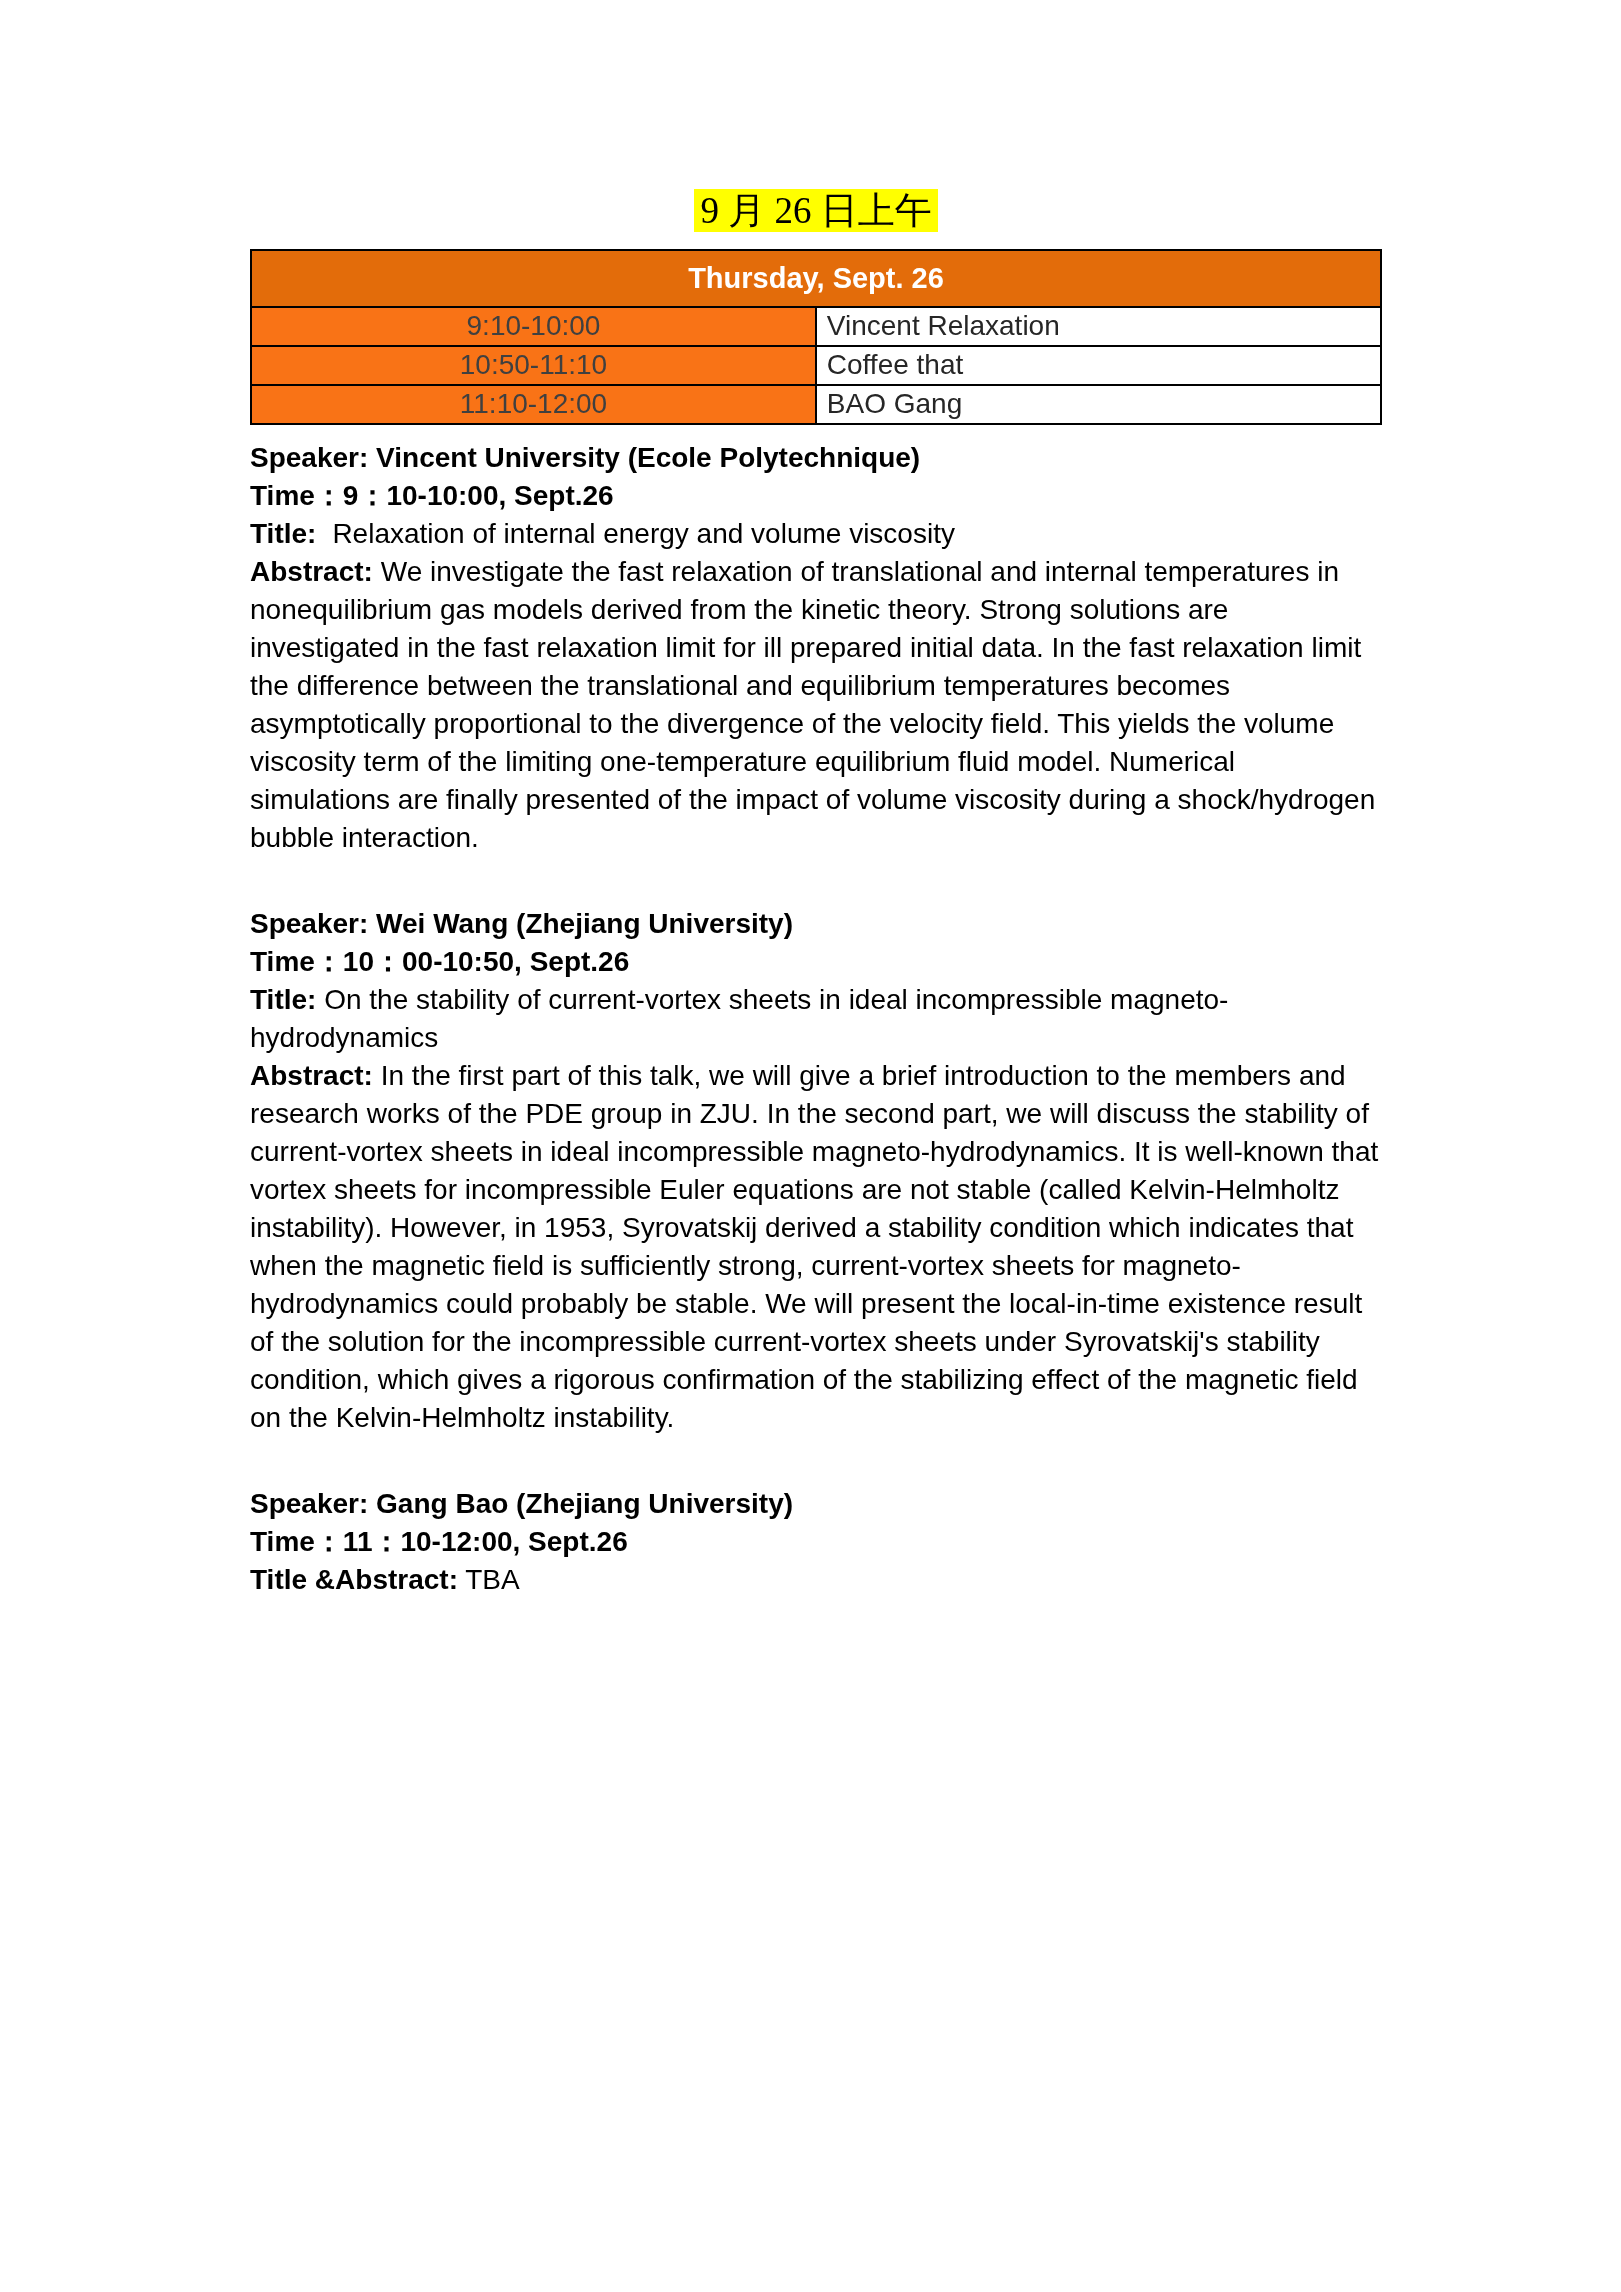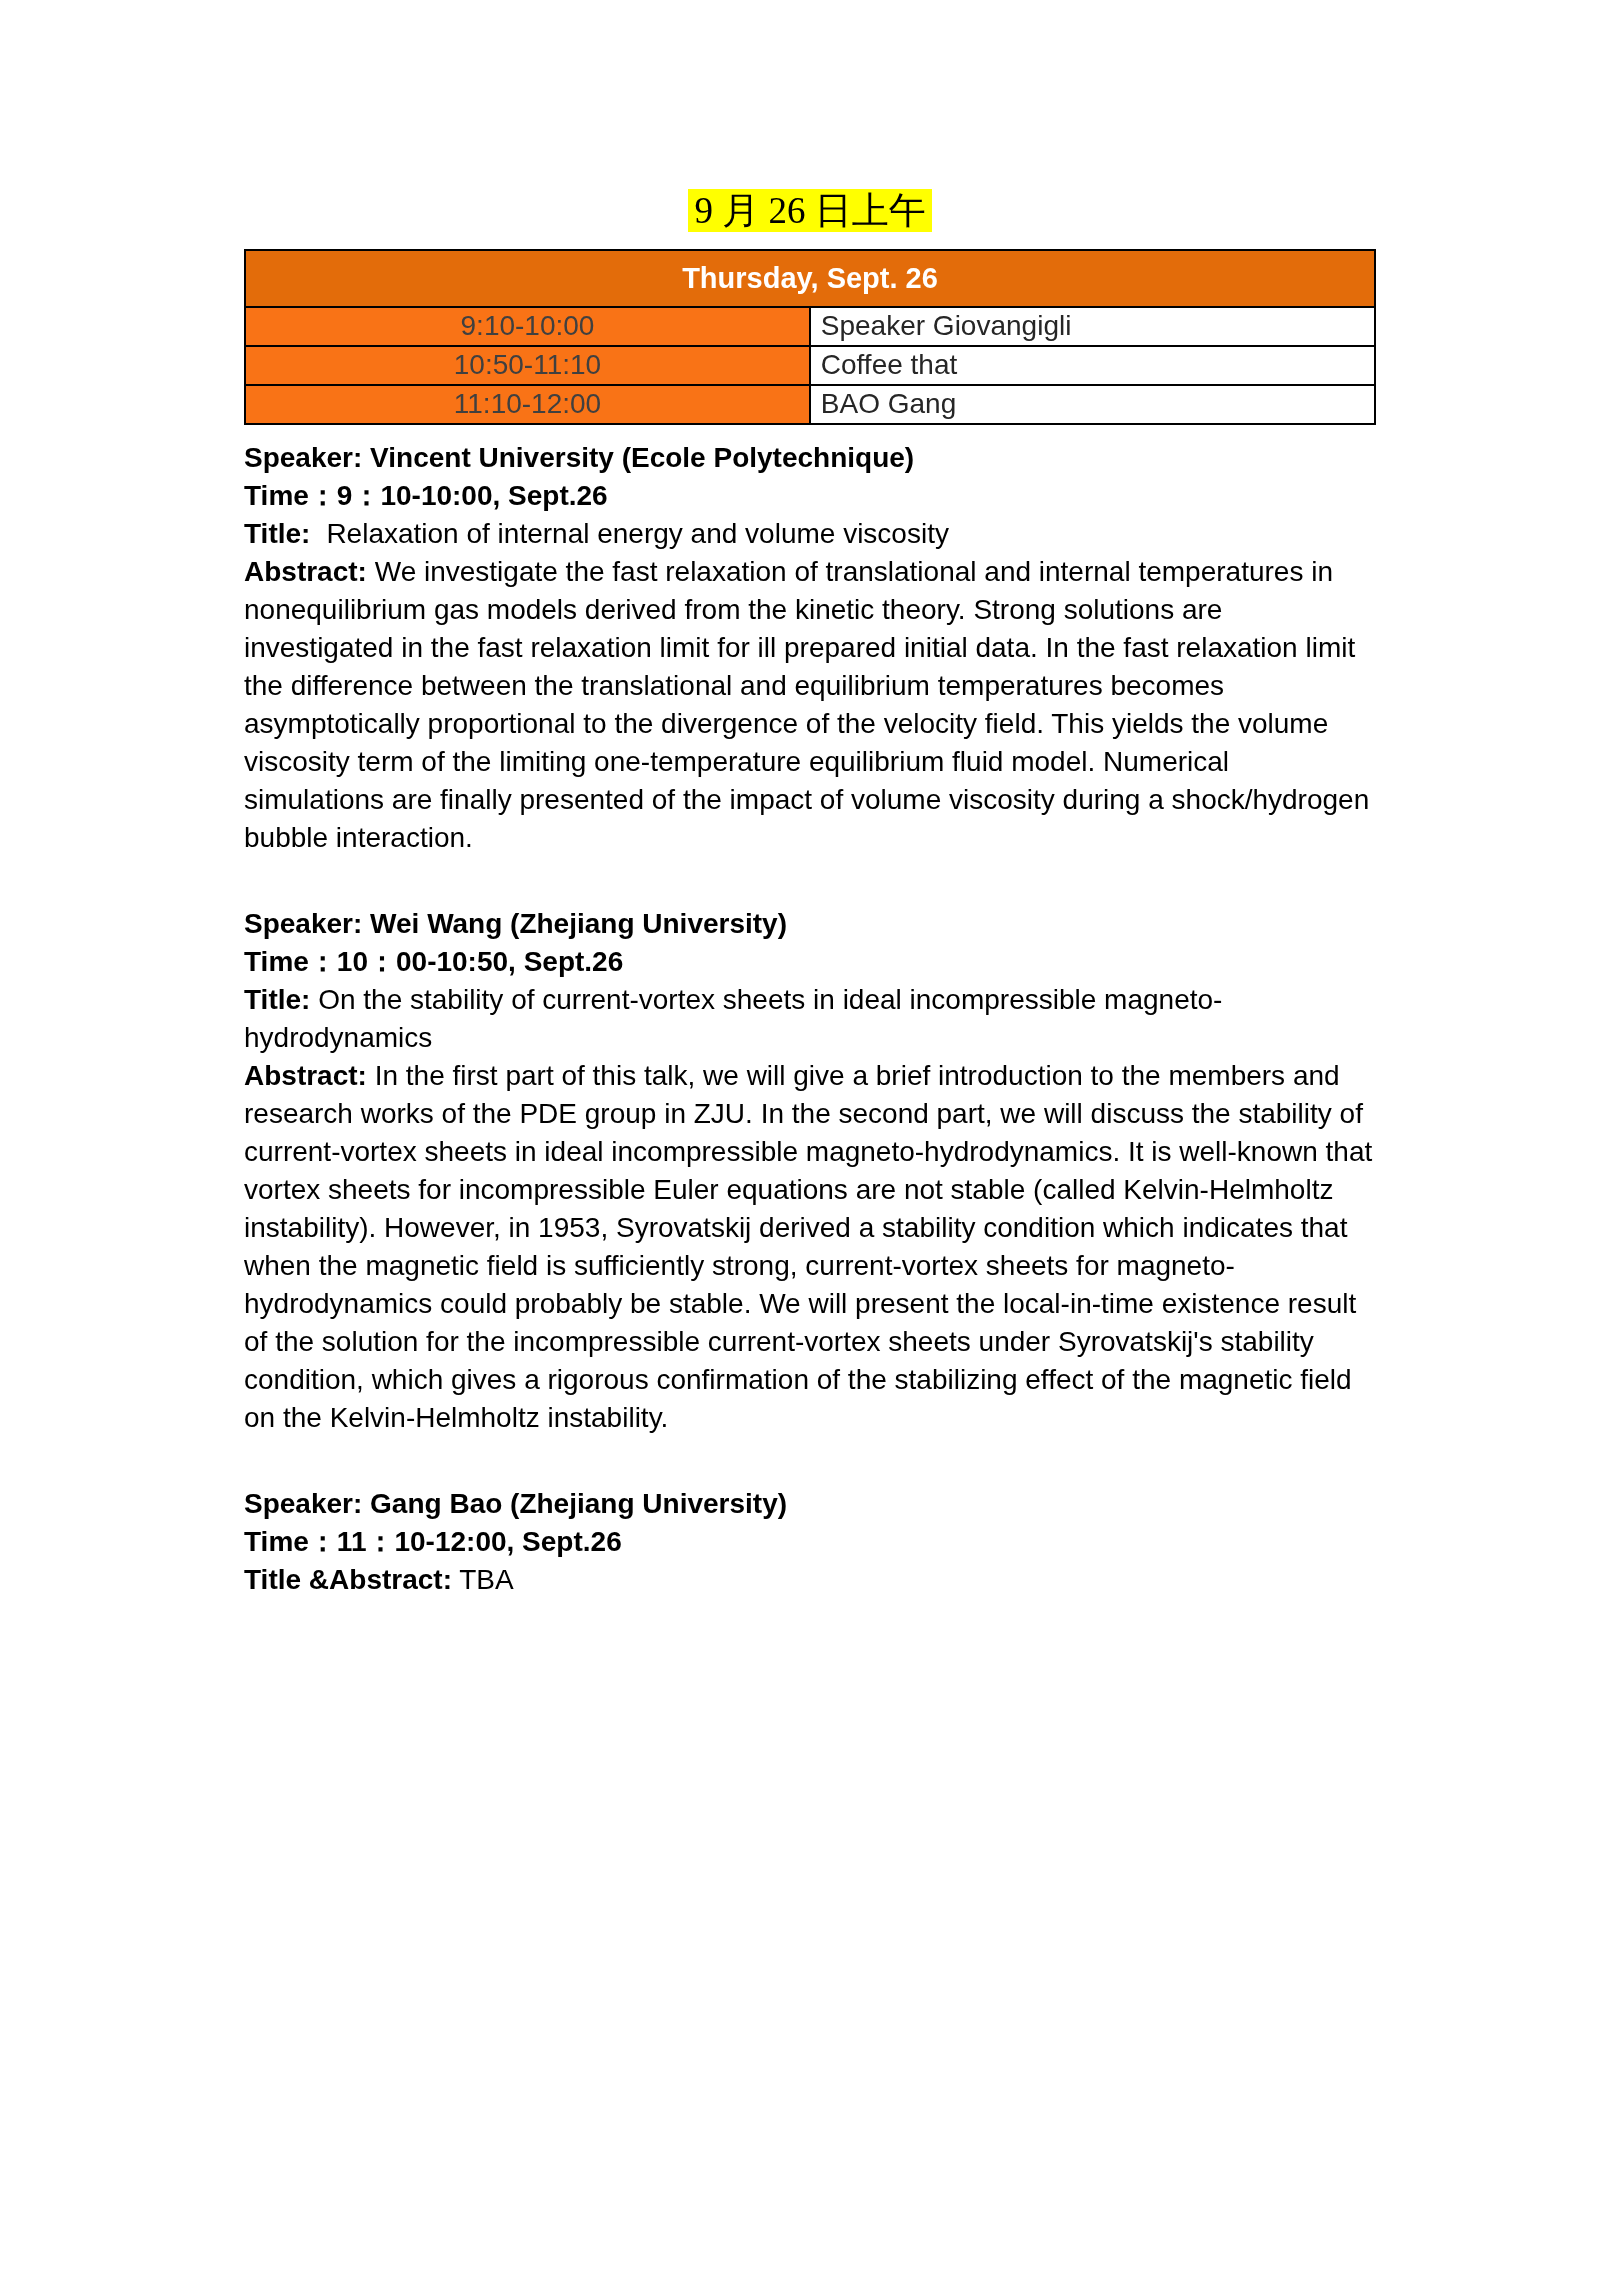--- a/index.html
+++ b/index.html
@@ -7,21 +7,21 @@
     padding: 0;
     background: #ffffff;
     width: 1621px;
     height: 2293px;
     font-family: "Liberation Sans", sans-serif;
     color: #000000;
     overflow: hidden;
   }
   .content {
     position: absolute;
-    left: 244px;
+    left: 250px;
     top: 186px;
     width: 1132px;
   }
   .doc-title {
     text-align: center;
     font-family: "Liberation Serif", "DejaVu Serif", serif;
     font-size: 37px;
     line-height: 49px;
     margin: 0 0 13.7px 0;
     font-weight: normal;
@@ -88,21 +88,21 @@
 
   <h1 class="doc-title"><span class="hl">9 月 26 日上午</span></h1>
 
   <table class="schedule">
     <tbody>
         <tr>
       <th colspan="2">Thursday, Sept. 26</th>
     </tr>
     <tr>
       <td class="time">9:10-10:00</td>
-      <td>Speaker Giovangigli</td>
+      <td>Vincent Relaxation</td>
     </tr>
     <tr>
       <td class="time">10:50-11:10</td>
       <td>Coffee that</td>
     </tr>
     <tr>
       <td class="time">11:10-12:00</td>
       <td>BAO Gang</td>
     </tr>
   </tbody>

